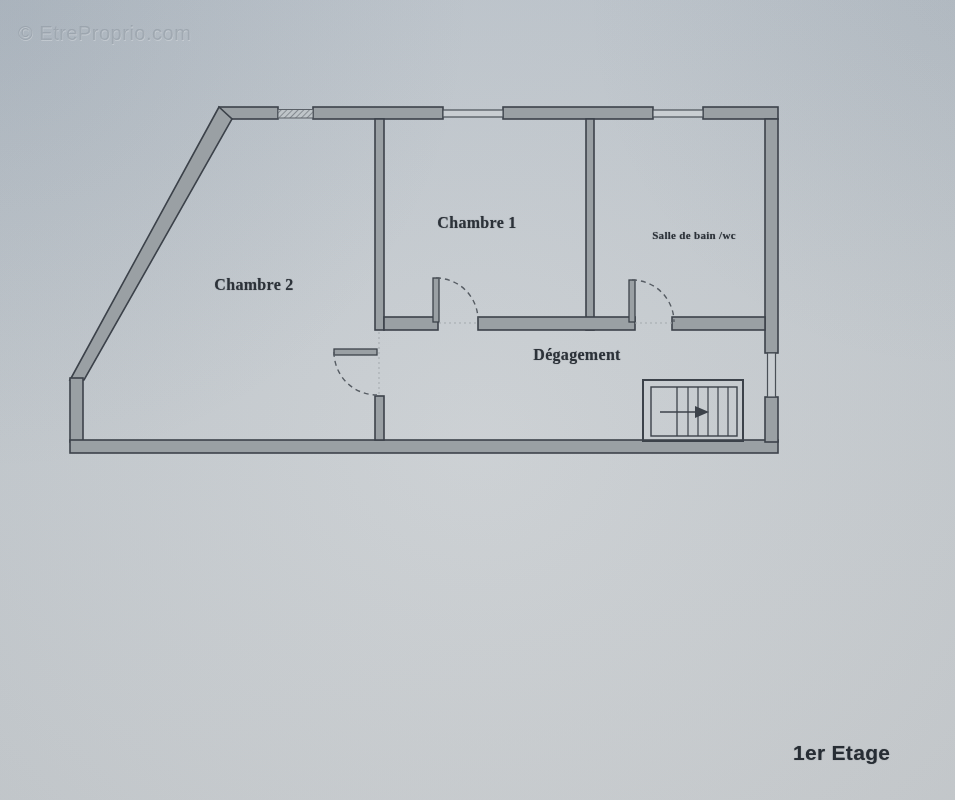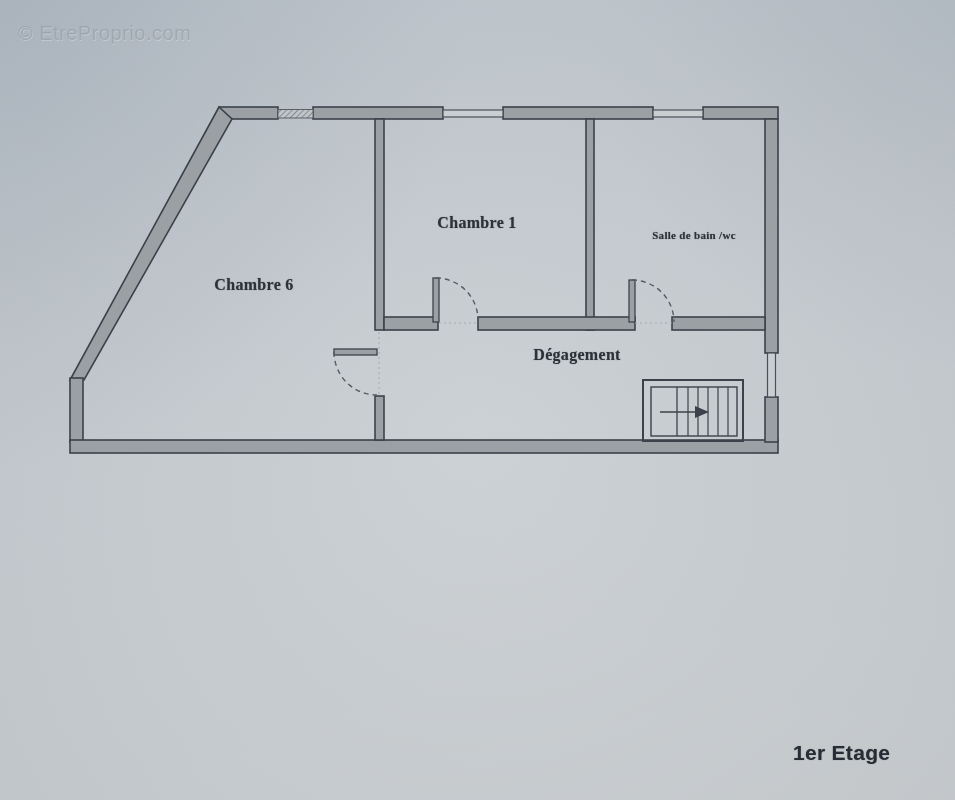--- a/index.html
+++ b/index.html
@@ -137,19 +137,19 @@
       <polygon points="695,406 709,412 695,418" fill="#3c424a" stroke="none"></polygon>
     </g>
   </svg>
 
   <div class="watermark">© EtreProprio.com</div>
 
   <div class="room-label" style="left:477px; top:223px;">Chambre 1</div>
 
   <div class="room-label" style="left:694px; top:223px; font-size:11px;margin-top:12px;">Salle de bain /wc</div>
 
-  <div class="room-label" style="left:254px; top:285px;">Chambre 6</div>
+  <div class="room-label" style="left:254px; top:285px;">Chambre 2</div>
 
   <div class="room-label" style="left:577px; top:355px;">Dégagement</div>
 
   <div class="floor-label">1er Etage</div>
 
 </div>
 
 </body></html>

